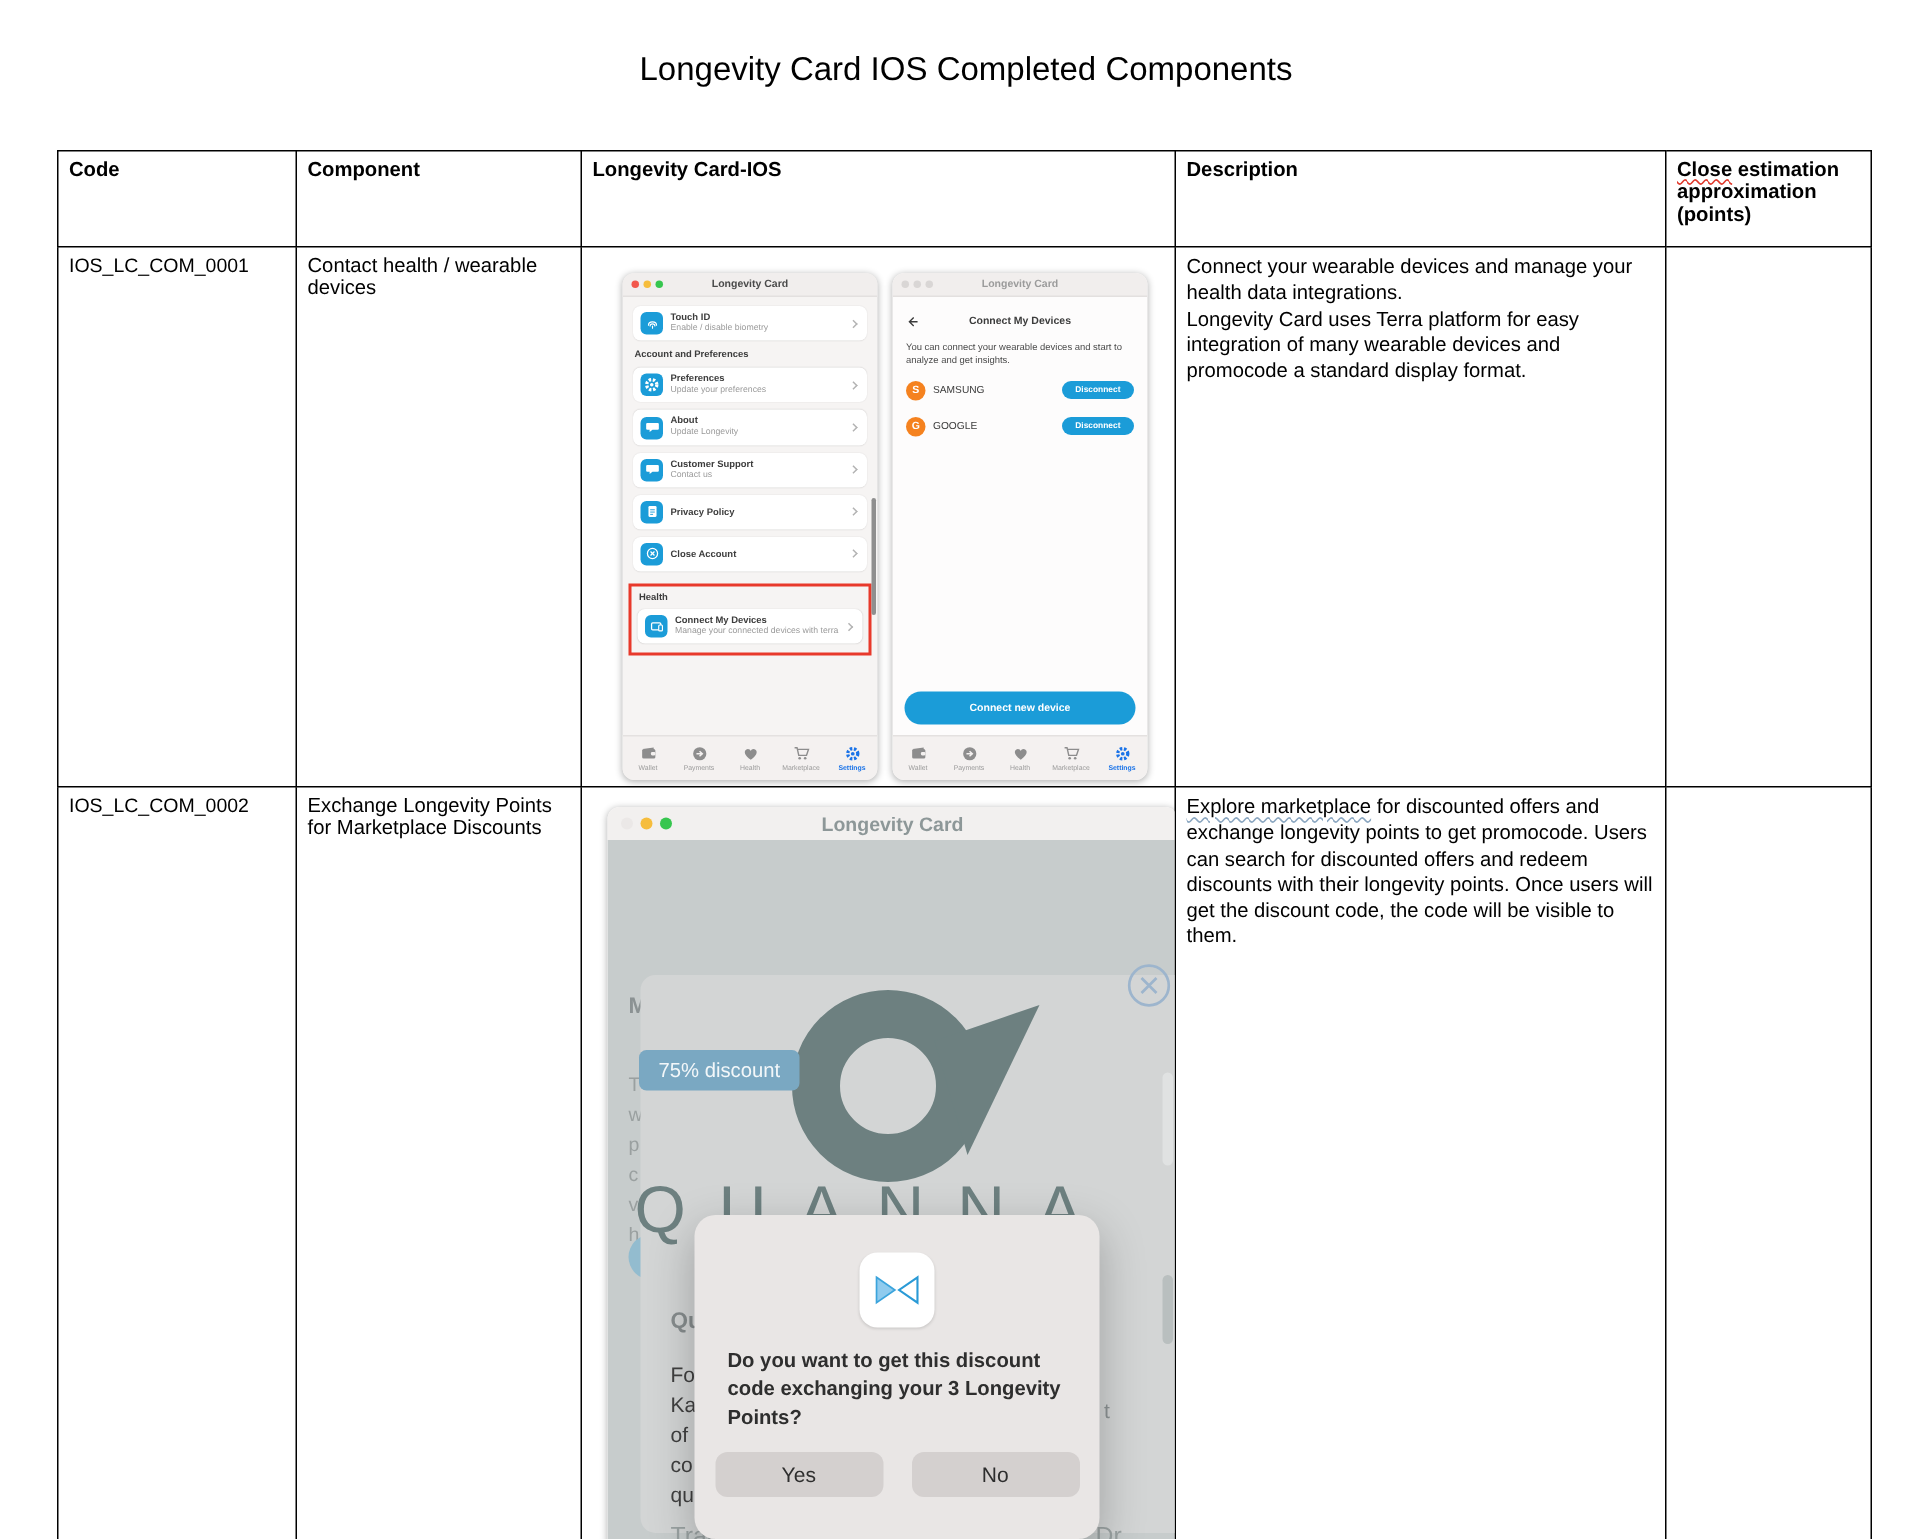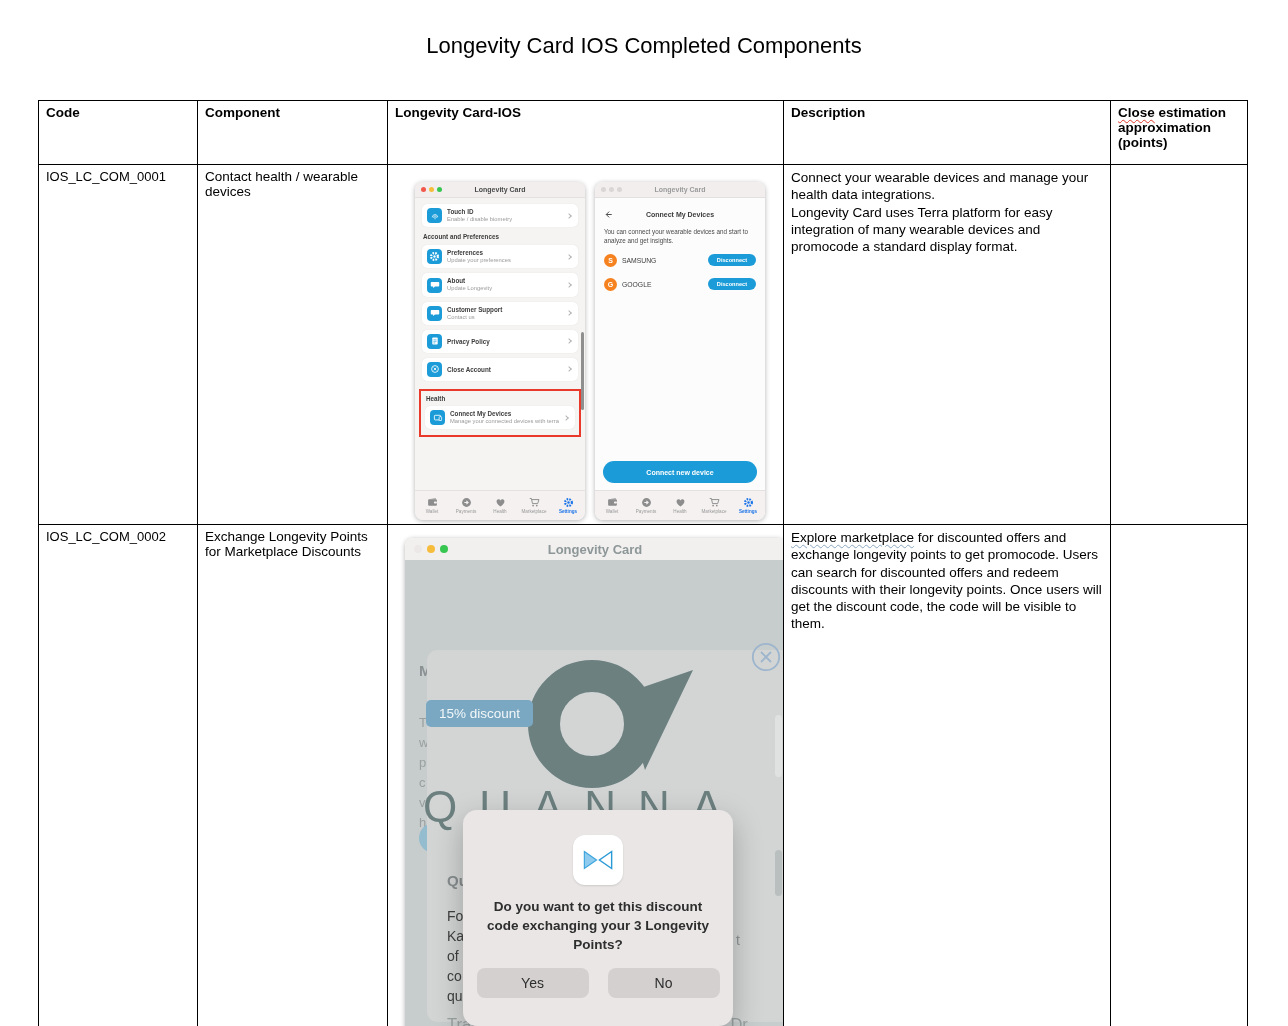--- a/index.html
+++ b/index.html
@@ -84,21 +84,21 @@
   .scroll-pill2 { position:absolute; right:3px; top:290px; width:7px; height:46px; border-radius:4px; background:#b9bfbf; }
 
   .dim-word { position:absolute; left:42px; font-size:14px; color:#404040; }
   .dim-word.bold { font-weight:bold; font-size:15px; color:#878d8e; }
   .dim-t { position:absolute; left:331px; top:372px; font-size:14px; color:#8d9394; }
   .dim-bottom { position:absolute; left:42px; top:455px; font-size:16.5px; color:#9aa2a2; white-space:nowrap; z-index:1; }
 
   .dialog { position:absolute; left:58px; top:250px; width:270px; height:216px; background:#e9e6e5; border-radius:14px;
             box-shadow:0 10px 30px rgba(0,0,0,.25); display:flex; flex-direction:column; align-items:center; z-index:5; }
   .app-icon { margin-top:25px; width:50px; height:50px; border-radius:12px; background:#fff; display:flex; align-items:center; justify-content:center; box-shadow:0 1px 2px rgba(0,0,0,.12); }
-  .dialog-msg { margin-top:13px; font-weight:bold; font-size:13.5px; line-height:1.4; color:#2e2e2e; text-align:center; padding:0 22px; }
+  .dialog-msg { margin-top:13px; font-weight:bold; font-size:13.5px; line-height:1.4; color:#2e2e2e; padding:0 22px; }
   .dialog-btns { display:flex; gap:19px; margin-top:13px; }
   .dbtn { width:112px; height:30px; border-radius:8px; background:#d4d0cf; font-size:14px; color:#2e2e2e; display:flex; align-items:center; justify-content:center; }
 </style>
 </head>
 <body>
 
 <div class="page-title">Longevity Card IOS Completed Components</div>
 
 <table class="main">
   <colgroup>
@@ -365,21 +365,21 @@
           <span class="dim-letter" style="top:235px">v</span>
           <span class="dim-letter" style="top:255px">h</span>
           <div class="dim-blue-btn"></div>
 
           <div class="offer-card"></div>
           <svg class="q-logo" width="210" height="150" viewBox="0 0 210 150">
             <circle cx="95" cy="72" r="48" fill="none" stroke="#6d8080" stroke-width="32"></circle>
             <path d="M126 42 L196 18 L148 118 Z" fill="#6d8080"></path>
           </svg>
           <div class="brand-text">QUANNA</div>
-          <div class="badge15">15% discount</div>
+          <div class="badge15">75% discount</div>
           <svg class="close-x" viewBox="0 0 30 30">
             <circle cx="15" cy="15" r="13.2" fill="none" stroke="#9db5cd" stroke-width="1.8"></circle>
             <path d="M10 10 L20 20 M20 10 L10 20" stroke="#9db5cd" stroke-width="1.8"></path>
           </svg>
           <div class="scroll-pill1"></div>
           <div class="scroll-pill2"></div>
 
           <span class="dim-word bold" style="top:312px">Qu</span>
           <span class="dim-word" style="top:348px">Fo</span>
           <span class="dim-word" style="top:368px">Ka</span>

